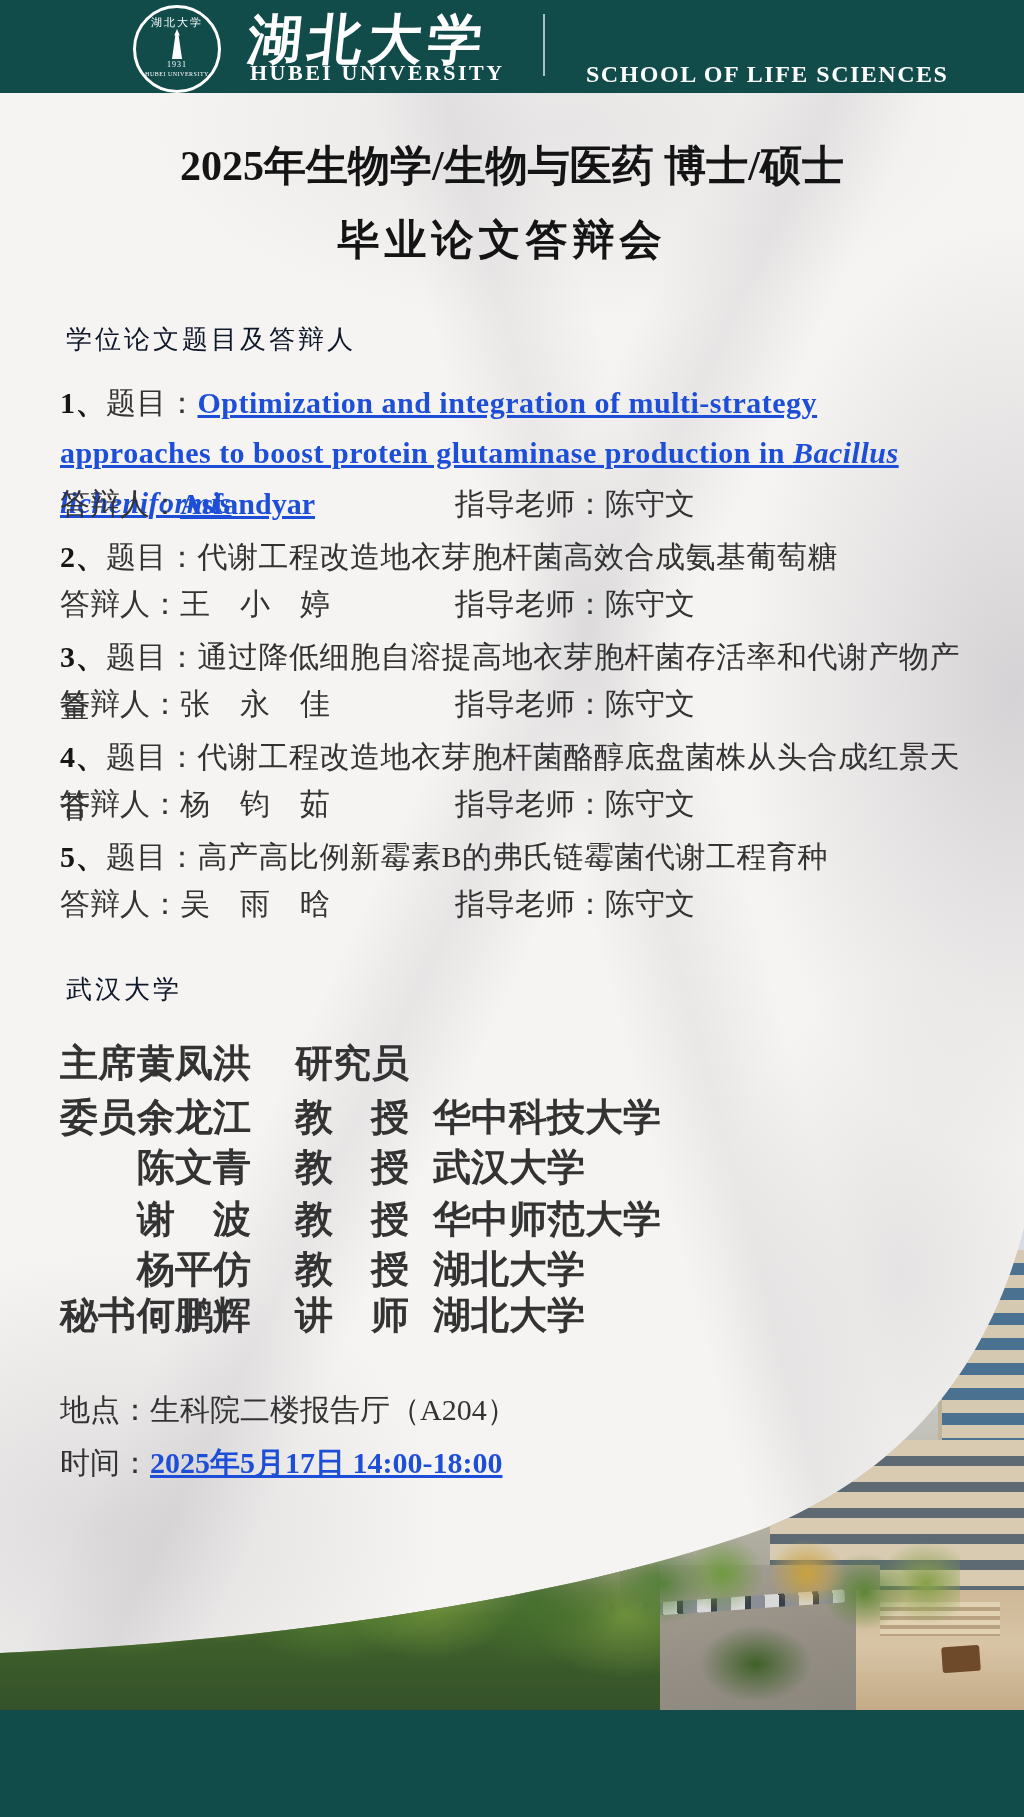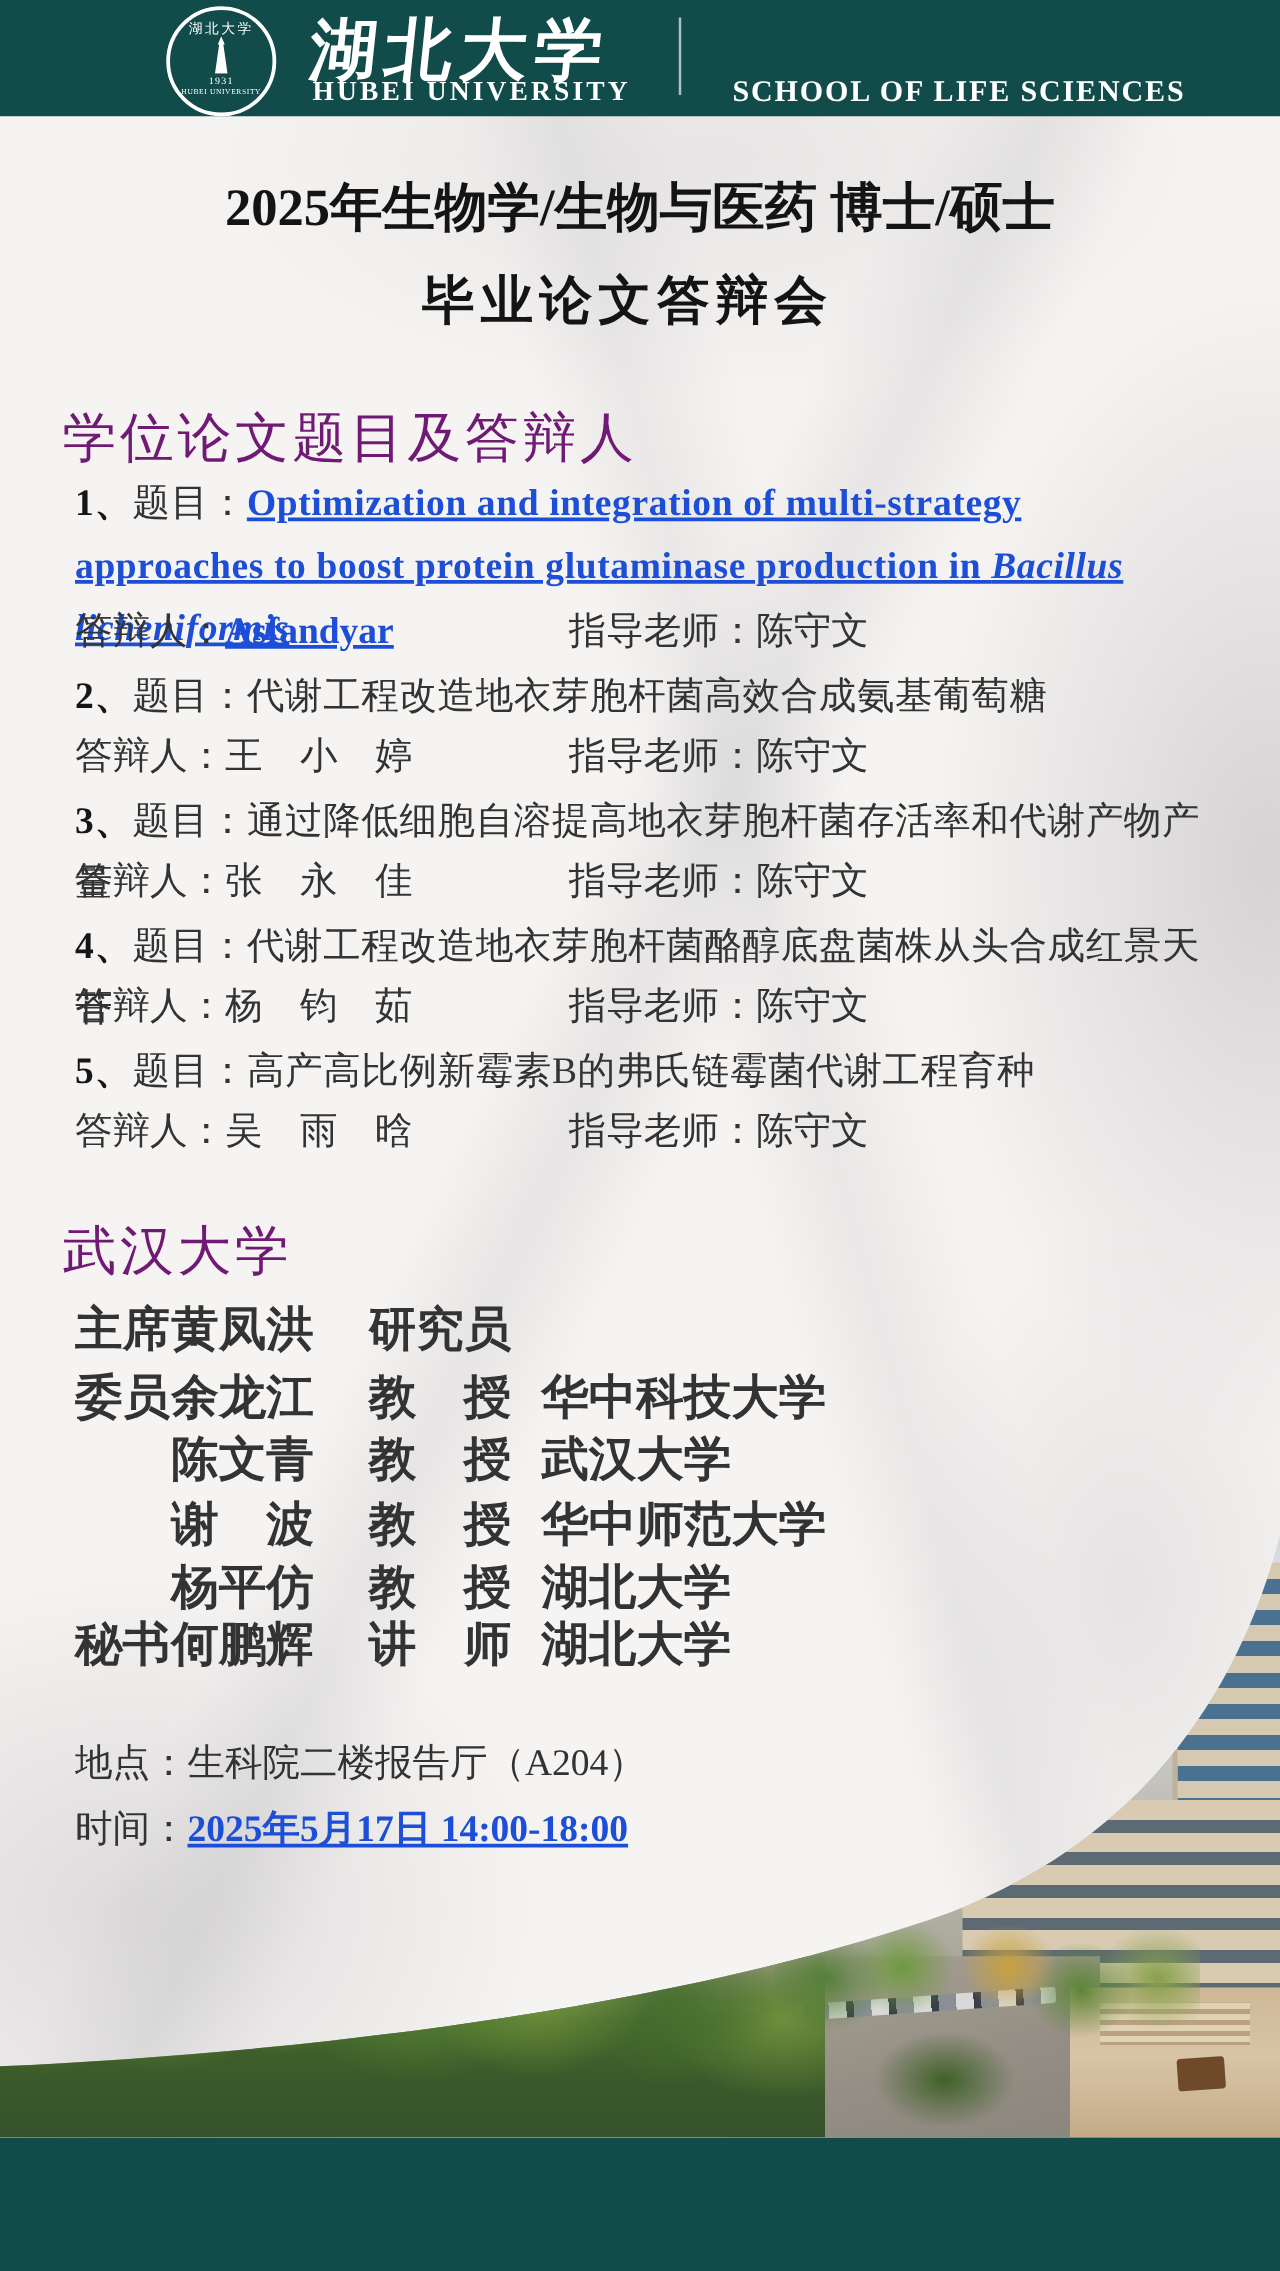--- a/index.html
+++ b/index.html
@@ -30,21 +30,21 @@
   .uni-en { position:absolute; left:250px; top:60px; color:#fff; font-size:22px; font-weight:700; letter-spacing:2.5px; }
   .header-divider { position:absolute; left:543px; top:14px; width:2px; height:62px; background:rgba(255,255,255,0.65); }
   .school-zh { position:absolute; left:585px; top:8px; color:#fff; font-size:44px; font-weight:700; letter-spacing:6px; }
   .school-en { position:absolute; left:586px; top:61px; color:#fff; font-size:24px; font-weight:700; letter-spacing:1.5px; }
   
   .title1 { position:absolute; top:138px; left:0; width:1024px; text-align:center;
             font-size:42px; font-weight:700; color:#141414; }
   .title2 { position:absolute; top:212px; left:0; width:1004px; text-align:center;
             font-size:42px; font-weight:700; color:#141414; letter-spacing:5px; }
   
-  .sec-heading { position:absolute; left:50px; font-size:43px; color:#701a75; letter-spacing:3px; }
+  .sec-heading { position:absolute; left:66px; font-size:26px; color:#0f172a; letter-spacing:3px; }
   .item-line { position:absolute; left:60px; width:914px; font-size:30px; line-height:50px; color:#333; letter-spacing:0.5px; }
   .num { font-weight:700; color:#161616; }
   .en { font-weight:700; color:#1d4ed8;text-decoration:underline; }
   .it { font-style:italic; }
   .person-row { position:absolute; left:60px; width:914px; height:40px; font-size:30px; color:#333; }
   .advisor-grp { position:absolute; left:395px; top:0; }
   .c-row { position:absolute; left:60px; width:914px; height:40px; font-size:38px; color:#333;font-weight:bold; }
   .c-role { position:absolute; left:0; }
   .c-name { position:absolute; left:77px; }
   .c-title { position:absolute; left:235px; }

